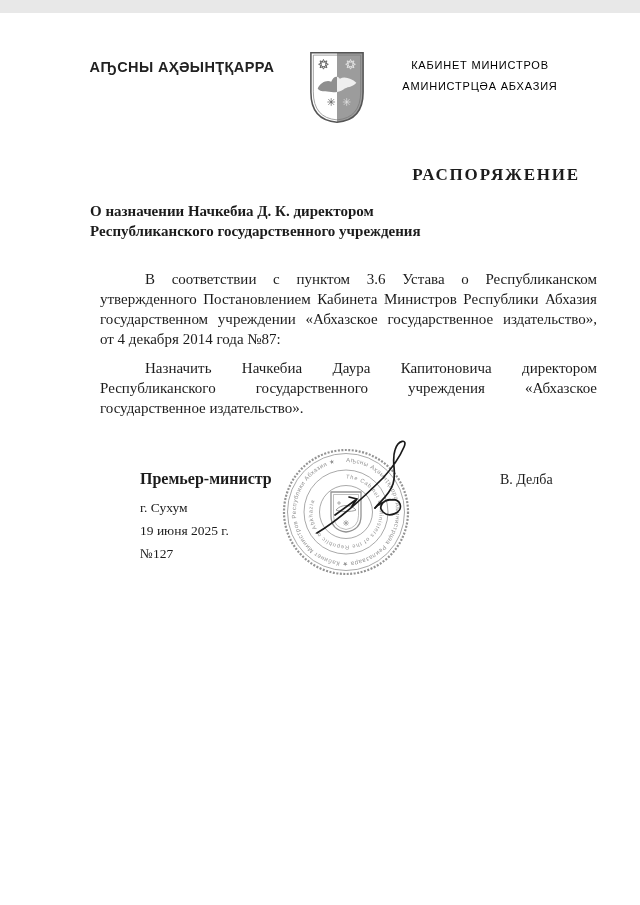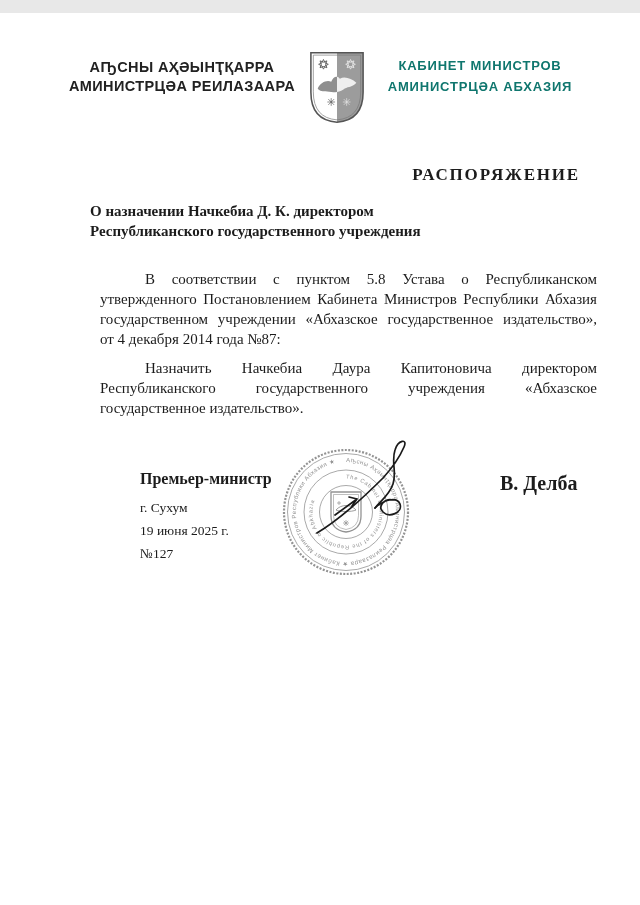--- a/index.html
+++ b/index.html
@@ -12,22 +12,22 @@
   
   .org-left {
     position:absolute; left:66px; top:45px; width:232px;
     text-align:center; font-family:"Liberation Sans", sans-serif;
     font-weight:700; font-size:14.5px; line-height:19px; letter-spacing:0.4px;
     color:#222;
   }
   .org-right {
     position:absolute; left:380px; top:42px; width:200px;
     text-align:center; font-family:"Liberation Sans", sans-serif;
-    font-weight:700; font-size:13px; line-height:21px; letter-spacing:0.8px;
-    color:#0f766e;
+    font-weight:400; font-size:11px; line-height:21px; letter-spacing:0.8px;
+    color:#000000;
   }
   .emblem { position:absolute; left:308px; top:36px; width:58px; height:77px; }
 
   
   .doc-title {
     position:absolute; left:90px; top:152px; width:490px;
     text-align:right; font-weight:700; font-size:17px; letter-spacing:1.8px;
   }
   .doc-subject {
     position:absolute; left:90px; top:188px; width:490px;
@@ -46,36 +46,35 @@
   .para1 { top:256px; }
   .para2 { top:345px; }
 
   
   .sig-post {
     position:absolute; left:140px; top:457px;
     font-weight:700; font-size:16px;
   }
   .sig-name {
     position:absolute; left:500px; top:459px;
-    font-weight:700; font-size:20px;
+    font-weight:400; font-size:14px;
   }
   .dateline { position:absolute; left:140px; top:487px; font-size:13.5px; }
   .dateline div { height:23px; }
 
   .seal { position:absolute; left:281px; top:434px; width:130px; height:130px; opacity:0.92; }
   .signature-svg { position:absolute; left:305px; top:420px; width:120px; height:115px; }
 </style>
 </head>
 <body>
 
 <div class="page">
 
   <div class="org-left">
     <div>АҦСНЫ АҲӘЫНҬҚАРРА</div>
-    <div>АМИНИСТРЦӘА РЕИЛАЗААРА</div>
   </div>
 
   <svg class="emblem" viewBox="0 0 60 78">
     <defs>
       <clipPath id="shieldClip">
           <path d="M3,3 H57 V44 Q57,73 30,75 Q3,73 3,44 Z"></path>
         </clipPath>
       <clipPath id="halfL">
           <rect x="0" y="0" width="30" height="78"></rect>
         </clipPath>
@@ -125,21 +124,21 @@
   </div>
 
   <div class="doc-title">РАСПОРЯЖЕНИЕ</div>
 
   <div class="doc-subject">
     <div>О назначении Начкебиа Д. К. директором</div>
     <div>Республиканского государственного учреждения</div>
   </div>
 
   <div class="para para1">
-    <span class="line indent">В соответствии с пунктом 5.8  Устава о Республиканском</span>
+    <span class="line indent">В соответствии с пунктом 3.6  Устава о Республиканском</span>
     <span class="line">утвержденного Постановлением Кабинета Министров Республики Абхазия</span>
     <span class="line">государственном учреждении «Абхазское государственное издательство»,</span>
     <span class="line last">от 4 декабря 2014 года №87:</span>
   </div>
 
   <div class="para para2">
     <span class="line indent">Назначить Начкебиа Даура Капитоновича директором</span>
     <span class="line">Республиканского государственного учреждения «Абхазское</span>
     <span class="line last">государственное издательство».</span>
   </div>

